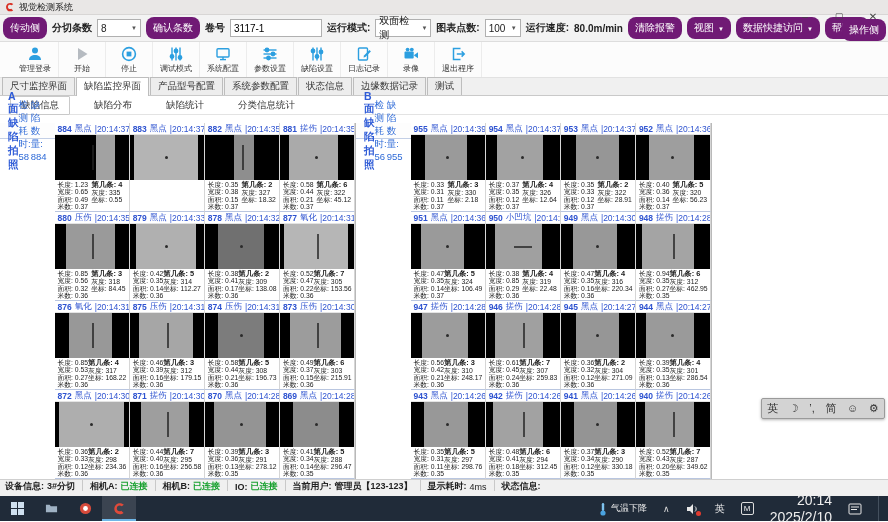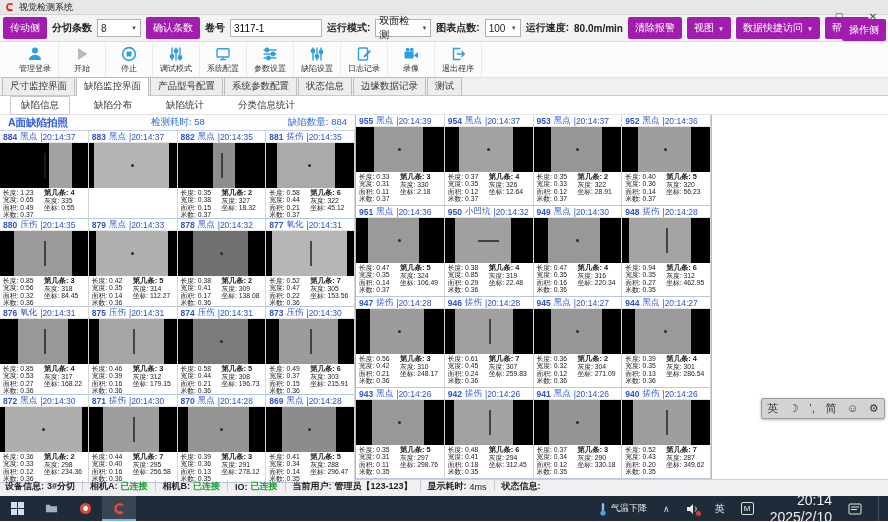--- a/index.html
+++ b/index.html
@@ -12,21 +12,21 @@
   .titlebar { height: 15px; background: #e9e7e6; display: flex; align-items: center; gap: 4px; padding: 0 5px; border-bottom: 1px solid #d8d6d5; }
   .logo { width: 10px; height: 10px; flex: 0 0 auto; }
   .apptitle { font-size: 9px; color: #222; }
   .winctrl { position: absolute; top: 9px; right: 8px; display: flex; gap: 20px; z-index: 50; color: #444; }
   .winbtn { width: 14px; height: 14px; display: flex; align-items: center; justify-content: center; font-size: 10px; cursor: default; }
   .winbtn.min::before { content: "–"; }
   .winbtn.max::before { content: "▢"; font-size: 9px; }
   .winbtn.close::before { content: "✕"; }
   
   .toolbar1 { height: 27px; background: #f3f3f3; border-bottom: 1px solid #ddd; display: flex; align-items: center; gap: 5px; padding: 0 3px; position: relative; }
-  .btn-blue { background: #a21caf; color: #fff; border: none; border-radius: 2px; font-size: 10px; padding: 4px 7px; font-family: inherit; }
+  .btn-blue { background: #701a75; color: #fff; border: none; border-radius: 8px; font-size: 10px; padding: 4px 7px; font-family: inherit; }
   .tlabel { font-size: 10px; color: #222; font-weight: bold; white-space: nowrap; }
   .combo { background: #fff; border: 1px solid #b0b0b0; height: 18px; display: flex; align-items: center; justify-content: space-between; padding: 0 3px; gap: 4px; font-size: 10px; }
   .combo::after { content: "▼"; font-size: 6px; color: #555; }
   .tinput { border: 1px solid #b0b0b0; height: 18px; width: 92px; font-size: 10px; padding: 0 3px; font-family: inherit; }
   .speedval { font-weight: bold; }
   .caretbtn::after { content: "▼"; font-size: 6px; margin-left: 4px; }
   .op-side { position: absolute; right: 2px; top: 4px; }
   
   .toolbar2 { height: 36px; background: #fcfcfc; border-bottom: 1px solid #e2e2e2; display: flex; align-items: stretch; padding: 0 12px; }
   .ribbon-btn { width: 47px; display: flex; flex-direction: column; align-items: center; justify-content: center; gap: 1px; border-right: 1px solid #ececec; cursor: default; }
@@ -35,21 +35,21 @@
   .rlabel { font-size: 8px; color: #333; white-space: nowrap; }
   
   .tabs1 { height: 18px; background: #f0f0f0; display: flex; align-items: flex-end; padding-left: 2px; border-bottom: 1px solid #c9c9c9; }
   .tab1 { font-size: 9.5px; padding: 2px 7px; border: 1px solid #bdbdbd; border-bottom: none; background: #ededed; margin-right: 1px; color: #333; white-space: nowrap; }
   .tab1.active { background: #fff; position: relative; top: 1px; padding-bottom: 3px; }
   .tabs2 { height: 19px; background: #fff; display: flex; align-items: center; padding-left: 10px; gap: 14px; border-bottom: 1px solid #e3e3e3; }
   .tab2 { font-size: 9.5px; color: #333; padding: 2px 10px; }
   .tab2.active { border: 1px solid #c9c9c9; background: #fff; border-radius: 1px; }
   
   .main { height: 364px; display: flex; }
-  .panel { width: 356px; display: flex; flex-direction: column; border-right: 1px solid #b9b9b9; }
+  .panel { width: 356px; display: flex; flex-direction: row; border-right: 1px solid #b9b9b9; margin-top: 8px; }
   .panel-header { height: 16px; flex: 0 0 16px; display: flex; align-items: center; justify-content: space-between; padding: 0 8px; border-bottom: 1px solid #c3cfe6; background: #fdfdfd; }
   .p-title { color: #2e5bd7; font-size: 10.5px; font-weight: bold; }
   .p-stat { color: #2e6ad7; font-size: 9.5px; }
   .grid { flex: 1; display: grid; grid-template-columns: repeat(4, 1fr); grid-auto-rows: 1fr; }
   .cell { border-right: 1px solid #d6d6d6; border-bottom: 1px solid #b9c6e0; display: flex; flex-direction: column; overflow: hidden; background: #fff; }
   .cell-header { height: 12px; flex: 0 0 12px; display: flex; align-items: center; gap: 3px; padding: 0 3px; font-size: 8.5px; color: #2e53d0; border-bottom: 1px solid #e4e4e4; white-space: nowrap; overflow: hidden; }
   .c-no { font-weight: bold; }
   .cell-img { height: 45px; flex: 0 0 45px; background: #000; position: relative; overflow: hidden; }
   .band { position: absolute; top: 0; bottom: 0; }
   .d-dot { position: absolute; width: 3px; height: 3px; background: #2b2b2b; border-radius: 50%; left: 48%; top: 46%; }
@@ -628,20 +628,25 @@
             <div class="cs-col">
               <div class="cs-strip">第几条: 5</div>
               <div>灰度: 288</div>
               <div>坐标: 296.47</div>
             </div>
           </div>
         </div>
       </div>
     </div>
     <div class="panel">
+      <div class="panel-header">
+        <span class="p-title">B面缺陷拍照</span>
+        <span class="p-stat">检测耗时:  56</span>
+        <span class="p-stat">缺陷数量:  955</span>
+      </div>
       <div class="grid">
         <div class="cell">
           <div class="cell-header">
             <span class="c-no">955</span>
             <span class="c-type">黑点</span>
             <span class="c-time">|20:14:39</span>
           </div>
           <div class="cell-img">
             <div class="band" style="left:20%;width:56%;background:#9a9a9a"></div>
             <div class="d-dot"></div>

